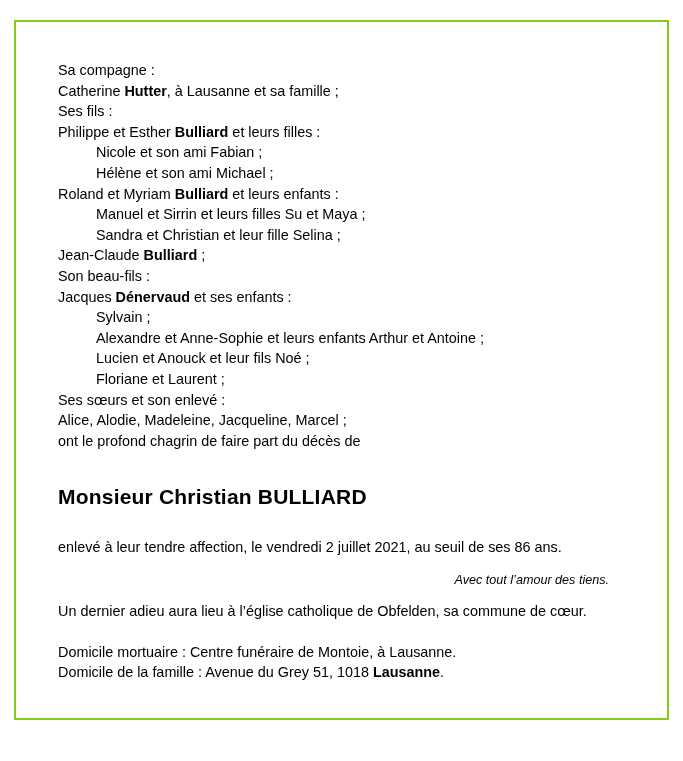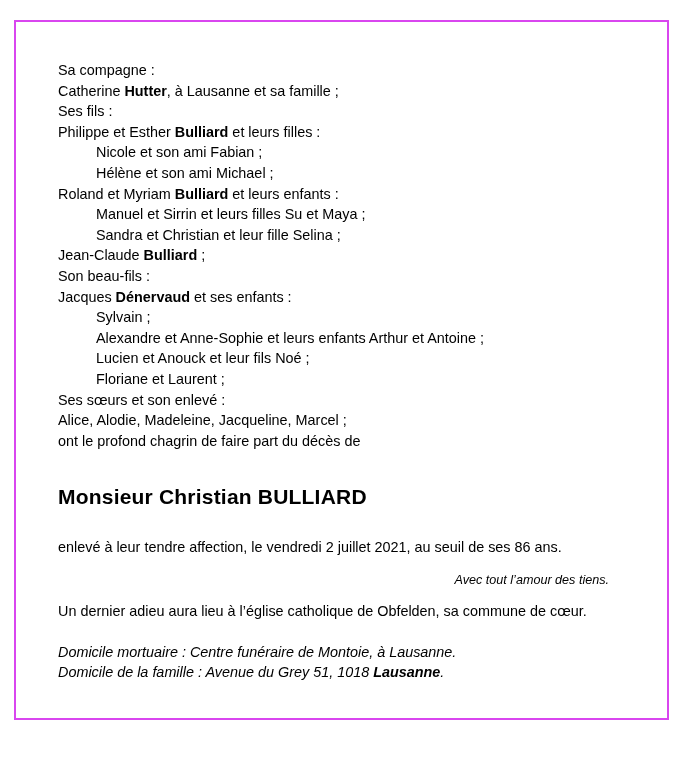--- a/index.html
+++ b/index.html
@@ -20,21 +20,21 @@
     height: 761px;
     background: #ffffff;
     box-sizing: border-box;
   }
   .notice-frame {
     position: absolute;
     left: 14px;
     top: 20px;
     width: 655px;
     height: 700px;
-    border: 2px solid #d946ef;
+    border: 2px solid #84cc16;
     background: #ffffff;
     box-sizing: border-box;
   }
   .notice-inner {
     position: absolute;
     left: 42px;
     top: 38px;
     right: 28px;
     bottom: 18px;
   }
@@ -74,21 +74,21 @@
     line-height: 20.5px;
     margin-top: 14px;
     text-align: justify;
     padding-right: 6px;
   }
   .addresses {
     font-size: 14.4px;
     line-height: 20.5px;
     margin-top: 20px;
   }
-  .addresses .line { white-space: nowrap; font-style: italic; }
+  .addresses .line { white-space: nowrap; }
 </style>
 </head>
 <body>
 
 <div class="page">
   <div class="notice-frame">
     <div class="notice-inner">
 
       <div class="family-list">
         <div class="line">Sa compagne :</div>

